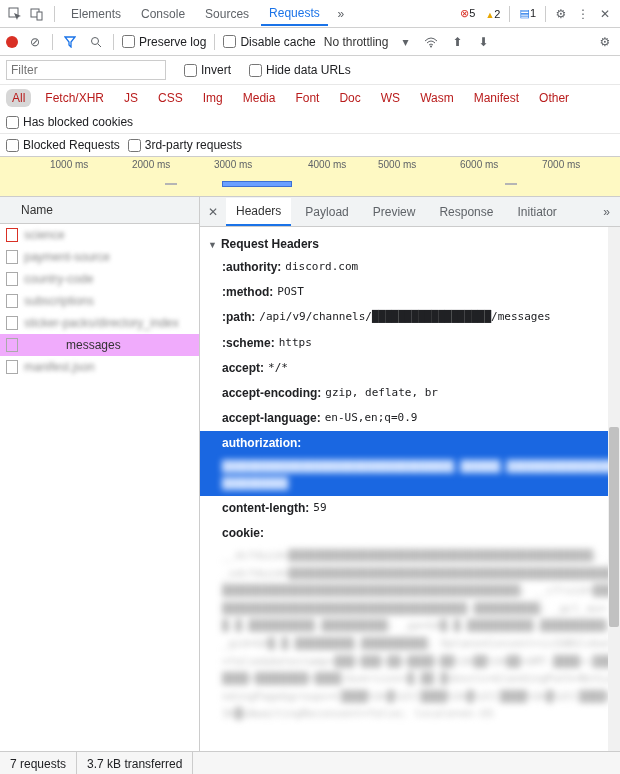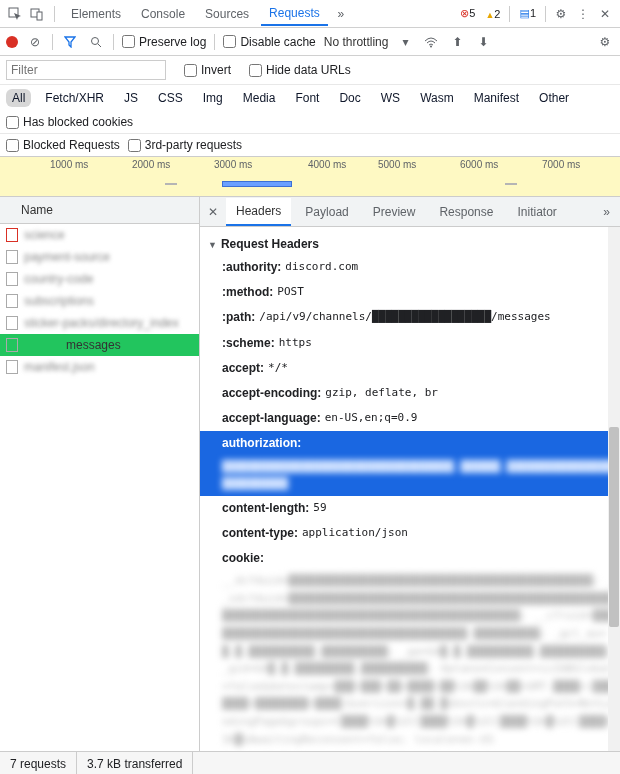--- a/index.html
+++ b/index.html
@@ -13,32 +13,32 @@
 .badge.err::before { content:"⊗"; color:#d93025; }
 .badge.warn::before { content:"▲"; color:#e8a600; font-size:9px; }
 .badge.msg::before { content:"▤"; color:#1a73e8; }
 .sub { height: 28px; border-bottom: 1px solid #d0d0d0; padding: 0 6px; gap: 8px; }
 .rec { width: 12px; height: 12px; border-radius: 50%; background: #d93025; }
 .filter-row { padding: 4px 6px; gap: 18px; flex-wrap: wrap; border-bottom: 1px solid #e8e8e8; }
 .filter-input { width: 160px; height: 20px; border: 1px solid #ccc; padding: 0 4px; font-size: 12px; }
 .chk { display: flex; align-items: center; gap: 4px; }
 .chk input { width: 13px; height: 13px; }
 .type-row { padding: 4px 6px; gap: 8px; flex-wrap: wrap; border-bottom: 1px solid #e8e8e8; }
-.type-chip { padding: 2px 6px; border-radius: 6px; cursor: pointer; color:#0f172a; }
+.type-chip { padding: 2px 6px; border-radius: 6px; cursor: pointer; color:#b91c1c; }
 .type-chip.active { background: #d7d7d7; }
 .timeline { height: 40px; border-bottom: 1px solid #ccc; position: relative; background: #fef9c3; }
 .tl-tick { position: absolute; top: 2px; font-size: 10px; color: #5f6368; }
 .tl-bar { position: absolute; top: 24px; height: 6px; background: #6aa0ff; border:1px solid #3b6fd6; }
 .tl-gray { position: absolute; top: 26px; width: 12px; height: 2px; background: #b5b5b5; }
 .main { display: flex; height: 554px; }
 .left { width: 200px; border-right: 1px solid #ccc; display: flex; flex-direction: column; }
 .left-head { padding: 6px 21px; background: #f1f3f4; border-bottom: 1px solid #ccc; color:#333; }
 .req-item { padding: 4px 6px; display: flex; align-items: center; gap: 6px; color: #333; cursor: pointer; }
 .req-item .doc-icon { width: 12px; height: 14px; border: 1px solid #aaa; display:inline-block; }
-.req-item.selected { background: #22c55e; gap: 48px; }
+.req-item.selected { background: #f0abfc; gap: 48px; }
 .req-item.red { color: #d93025; }
 .req-item .blur { filter: blur(2px); color:#888; }
 .right { flex: 1; display: flex; flex-direction: column; position: relative; }
 .dtabs { height: 30px; border-bottom: 1px solid #ccc; display: flex; align-items: center; gap: 4px; padding: 0 4px; background:#f1f3f4; }
 .dtabs .close { width: 18px; text-align: center; color:#5f6368; }
 .dtab { padding: 6px 10px; color: #5f6368; cursor: pointer; }
 .dtab.active { color: #333; border-bottom: 2px solid #1a73e8; background:#fff; }
 .more { margin-left: auto; color:#5f6368; padding: 0 6px; }
 .details { flex: 1; overflow-y: auto; padding: 6px 4px 6px 8px; position: relative; }
 .section-title { font-weight: bold; padding: 4px 0; }
@@ -249,24 +249,20 @@
           </div>
           <div class="hdr-row hl">
             <span class="hk">authorization:</span>
             <span class="hv blur">███████████████████████████████████.██████.███████████████████████████</span>
           </div>
           <div class="hdr-row">
             <span class="hk">content-length:</span>
             <span class="hv">59</span>
           </div>
           <div class="hdr-row">
-            <span class="hk">content-type:</span>
-            <span class="hv">application/json</span>
-          </div>
-          <div class="hdr-row">
             <span class="hk">cookie:</span>
             <span class="hv blur">__dcfduid=██████████████████████████████████████████████; __sdcfduid=██████████████████████████████████████████████████████████████████████████████████████████████; __cfruid=████████████████████████████████████████-██████████; _gcl_au=█.█.██████████.██████████; _ga=GA█.█.██████████.██████████; _gid=GA█.█.█████████.██████████; OptanonConsent=isIABGlobal=false&amp;datestamp=███+███+██+████+██%3A██%3A██+GMT-████+(███████+████████+████)&amp;version=█.██.█&amp;hosts=&amp;landingPath=NotLandingPage&amp;groups=C████%3A█%2CC████%3A█%2CC████%3A█%2CC████%3A█&amp;AwaitingReconsent=false; locale=en-US</span>
           </div>
         </div>
     </div>
     <div class="scrollbar">
       <div class="sthumb" style="top:200px;height:200px"></div>
     </div>
   </div>
 </div>

